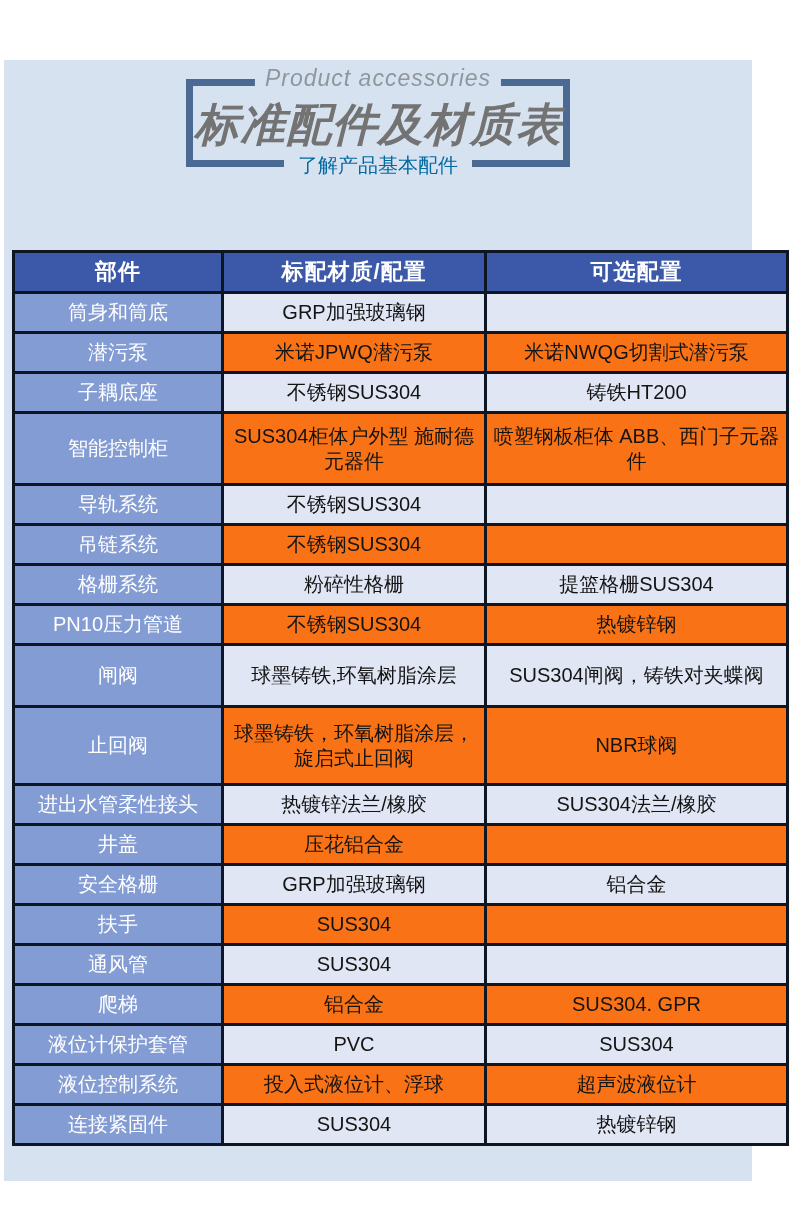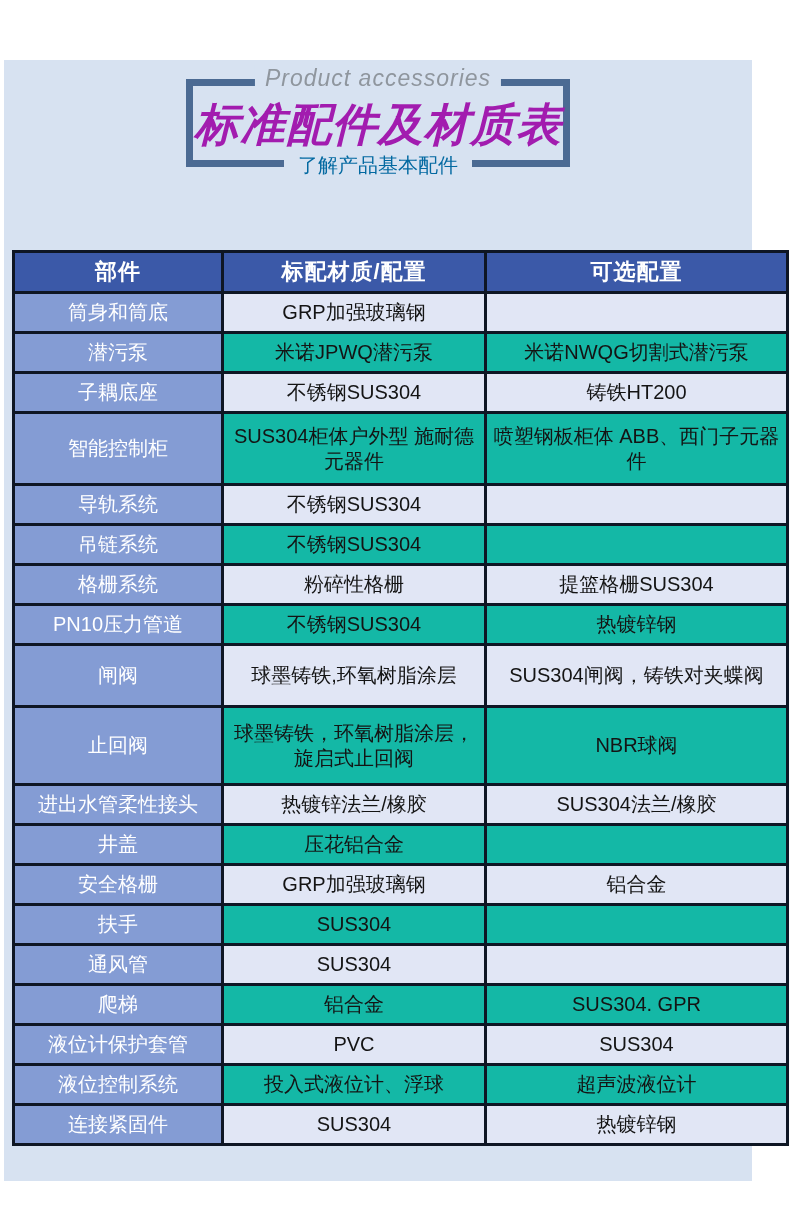--- a/index.html
+++ b/index.html
@@ -18,21 +18,21 @@
   }
   .eyebrow {
     position: absolute; top: -21px; left: 50%; transform: translateX(-50%);
     background: #d7e2f1; padding: 0 10px; white-space: nowrap;
     font-style: italic; font-size: 23px; color: #8f969e; letter-spacing: 1px;
   }
   .main-title {
     position: absolute; top: 50%; left: 50%; transform: translate(-50%, -46%);
     white-space: nowrap;
     font-size: 45px; font-weight: 900; font-style: italic;
-    color: #a21caf; letter-spacing: 1px;
+    color: #737373; letter-spacing: 1px;
   }
   .subtitle {
     position: absolute; bottom: -19px; left: 50%; transform: translateX(-50%);
     background: #d7e2f1; padding: 0 14px; white-space: nowrap;
     font-size: 20px; color: #0369a1; font-weight: 500;
   }
 
   
   table.spec {
     position: absolute; top: 190px; left: 8px;
@@ -53,21 +53,21 @@
   }
   table.spec tbody tr { height: 40px; }
   table.spec tbody tr:nth-child(4)  { height: 72px; }
   table.spec tbody tr:nth-child(9)  { height: 62px; }
   table.spec tbody tr:nth-child(10) { height: 78px; }
   table.spec tbody th {
     background: #849cd4; color: #ffffff;
     font-size: 20px; font-weight: normal;
   }
   table.spec tbody td {
-    background: #14b8a6; color: #141414; font-size: 20px;
+    background: #f97316; color: #141414; font-size: 20px;
   }
   table.spec tbody tr:nth-child(odd) td { background: #e1e6f5; }
 </style>
 </head>
 <body>
 
 <div class="page">
   <div class="band">
 
     <div class="title-frame">

